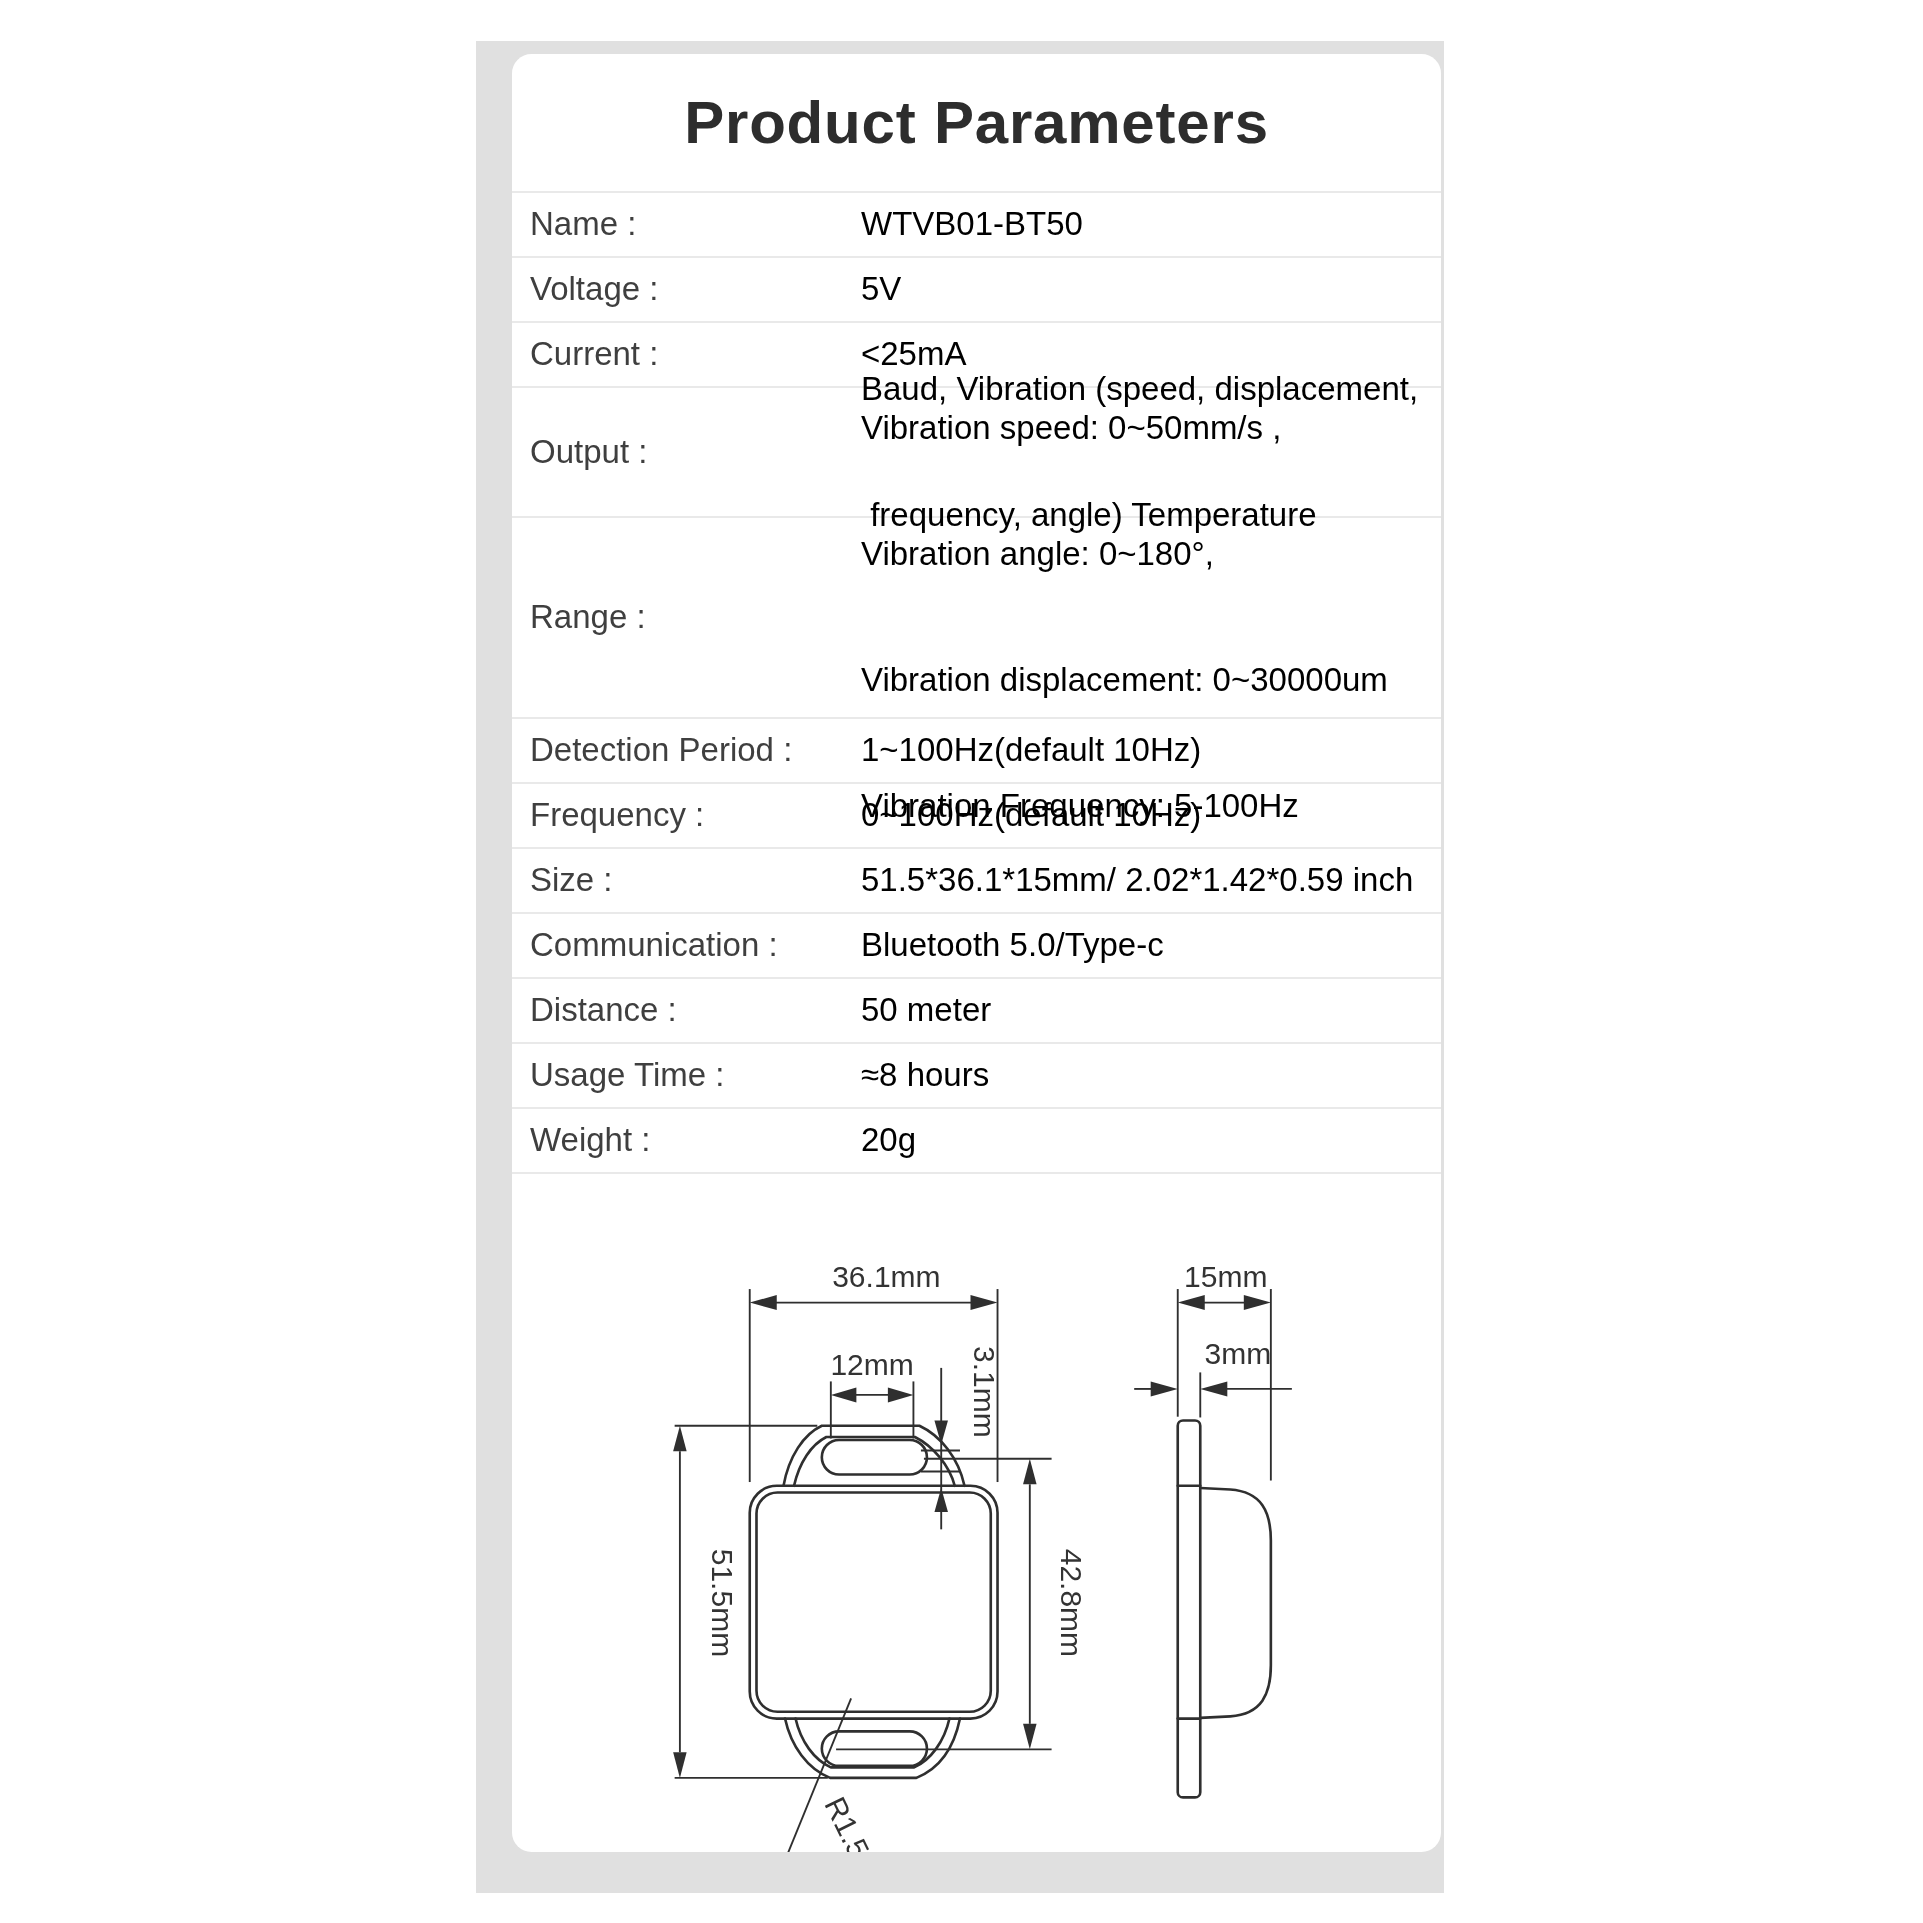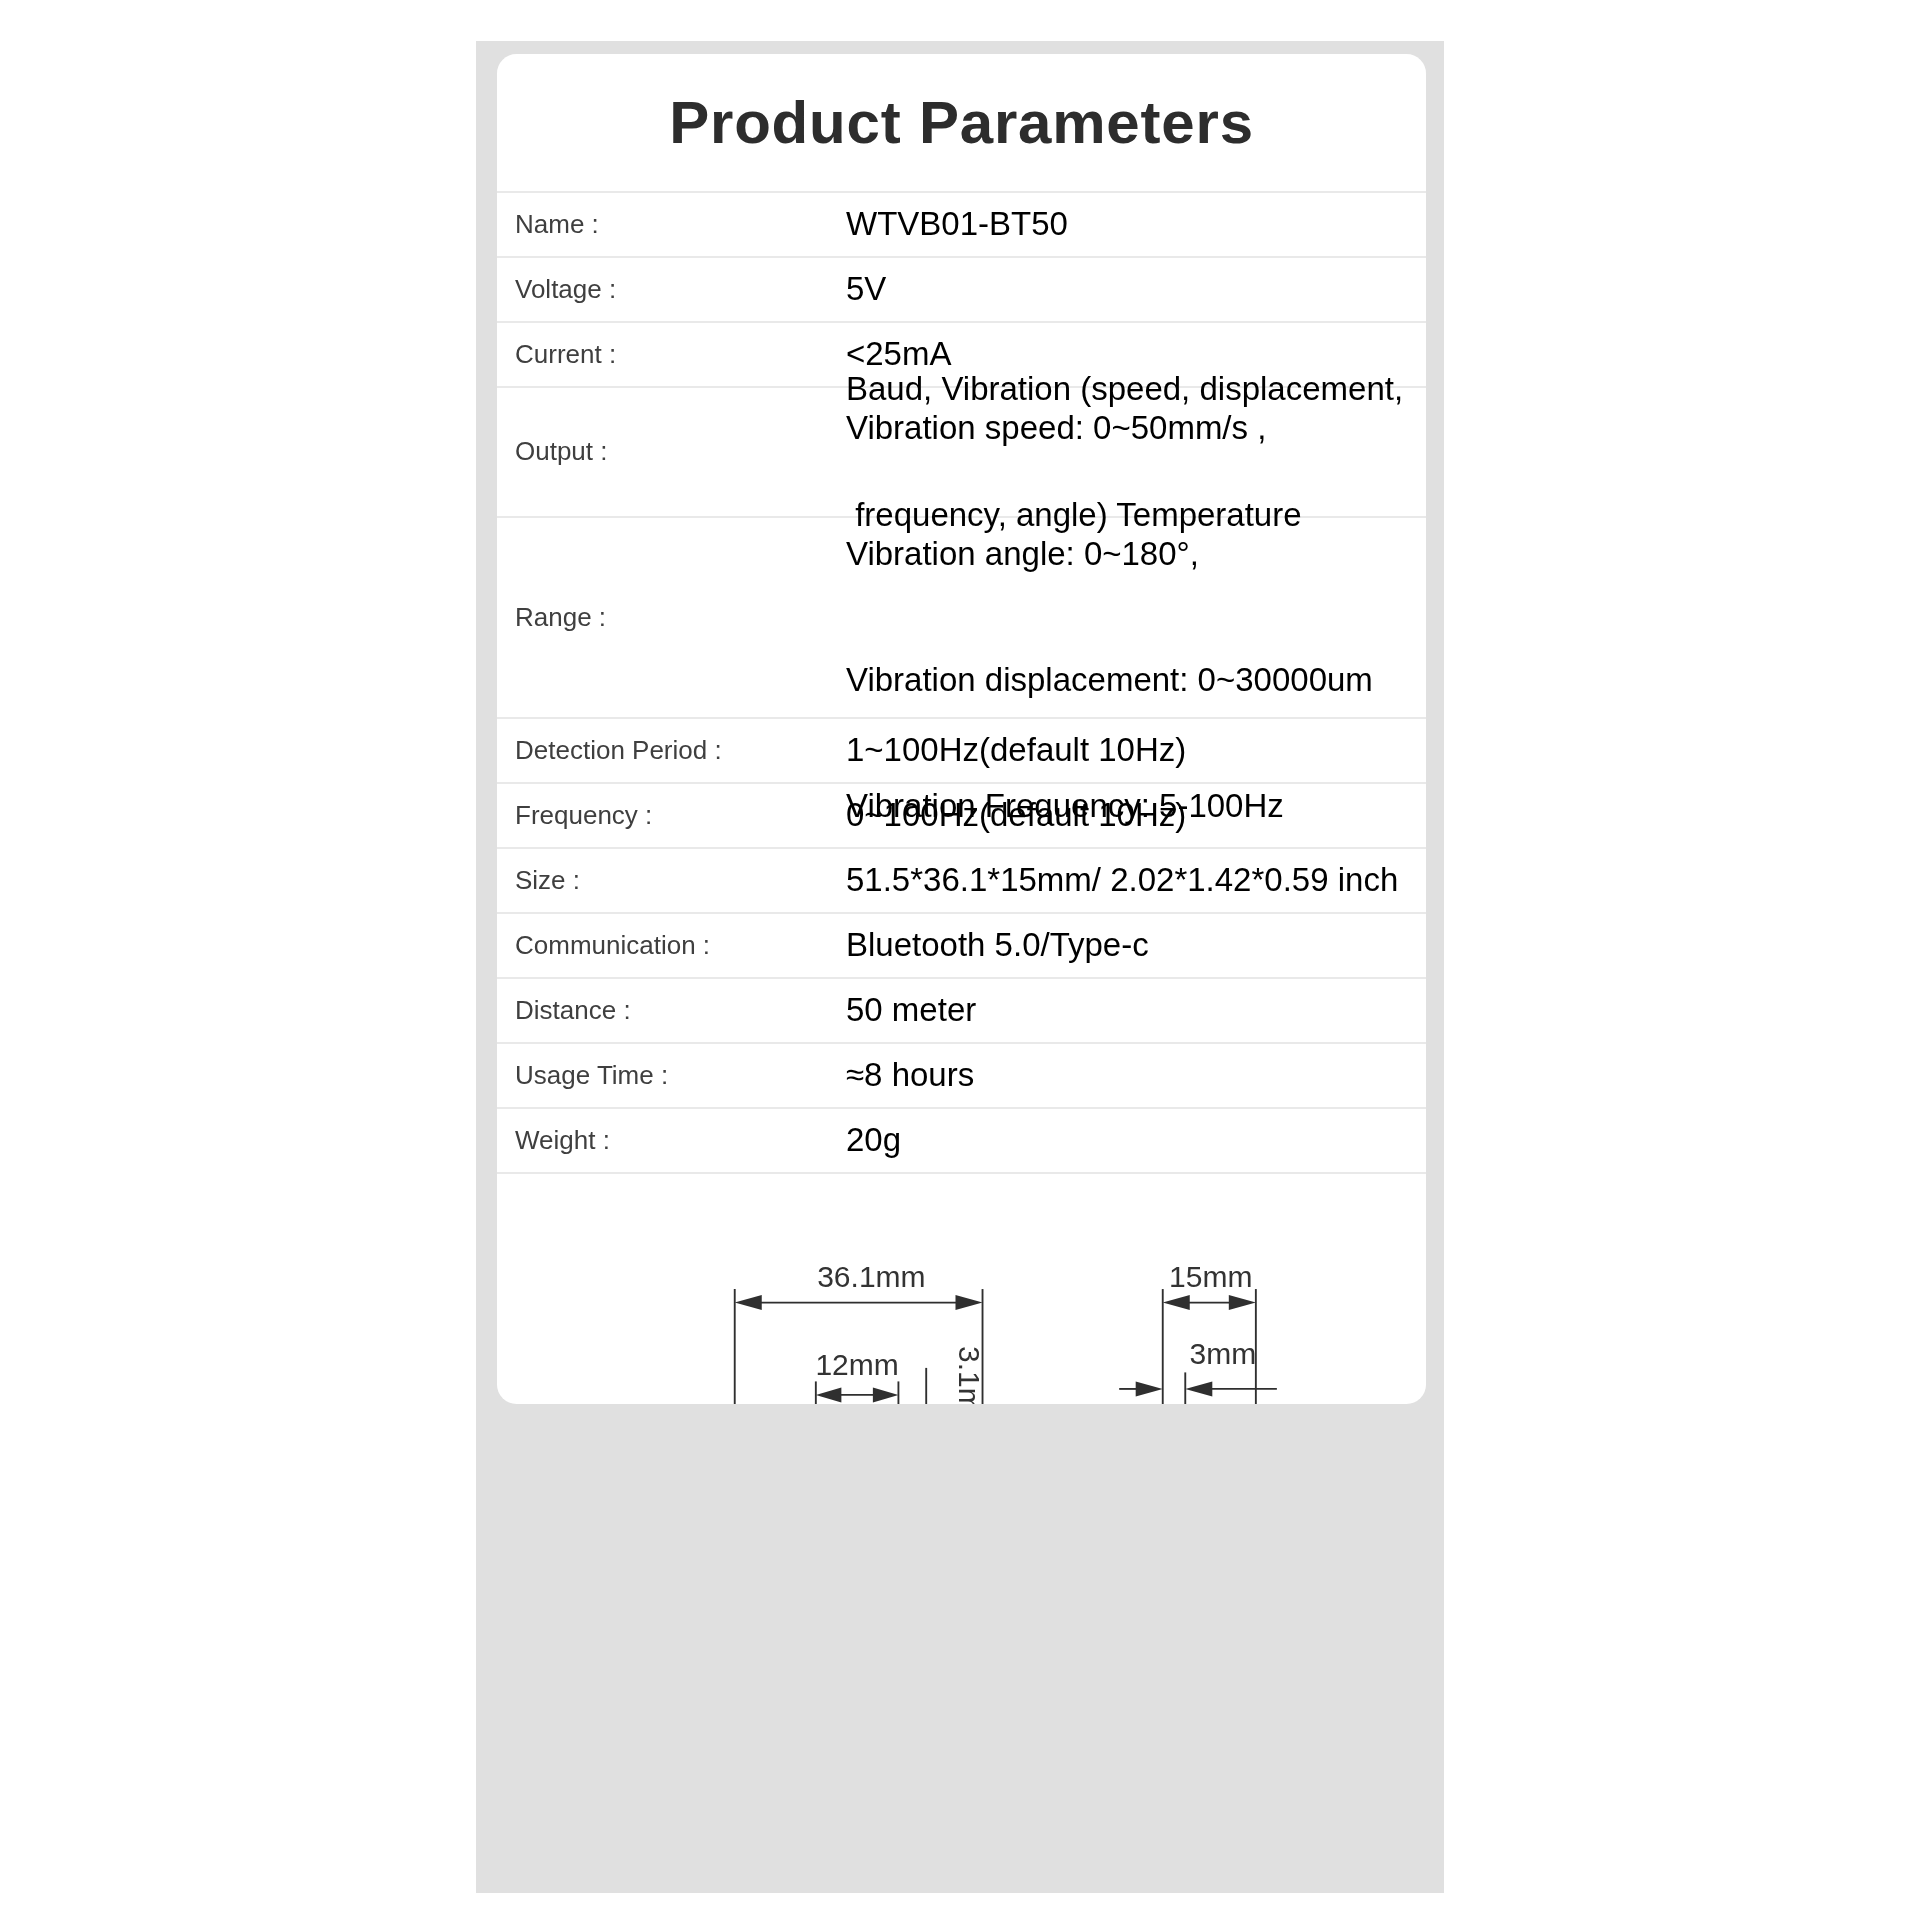--- a/index.html
+++ b/index.html
@@ -5,39 +5,39 @@
   html,body{margin:0;padding:0;}
   body{
     width:1924px;height:1924px;position:relative;background:#ffffff;
     font-family:"Liberation Sans", sans-serif;color:#3f3f3f;
   }
   .panel{
     position:absolute;left:476px;top:41px;width:968px;height:1852px;
     background:#e0e0e0;
   }
   .card{
-    position:absolute;left:21px;top:12.8px;width:929px;height:1350px;
+    position:absolute;left:36px;top:12.8px;width:929px;height:1798px;
     background:#ffffff;border-radius:19.5px;overflow:hidden;
   }
   .title-wrap{
     height:137px;display:flex;align-items:center;justify-content:center;
   }
   .title{
     font-size:60px;font-weight:600;color:#2d2d2d;letter-spacing:0.8px;
   }
   .spec-table{border-top:2.3px solid #e9e9e9;}
   .row{
     box-sizing:border-box;height:65px;border-bottom:2.3px solid #e9e9e9;
     display:flex;align-items:center;
   }
   .row.h2{height:130px;}
   .row.h4{height:201px;}
   .label{
     width:331px;padding-left:18px;flex-shrink:0;
-    font-size:26px;color:#3f3f3f;white-space:pre;
+    font-size:33px;color:#3f3f3f;white-space:pre;
   }
   .value{font-size:33px;color:#000000;white-space:pre;}
   .value.multi div{line-height:50px;white-space:pre;}
   .drawing{
     position:absolute;left:0;top:1187px;width:929px;height:630px;
   }
   .ol{fill:none;stroke:#2f2f2f;stroke-width:3.5;stroke-linejoin:round;stroke-linecap:round;}
   .dim{fill:none;stroke:#2f2f2f;stroke-width:2.5;stroke-linecap:butt;}
   .ah{fill:#2f2f2f;stroke:none;}
   .dt{font-size:40px;fill:#333333;font-family:"Liberation Sans",sans-serif;}

